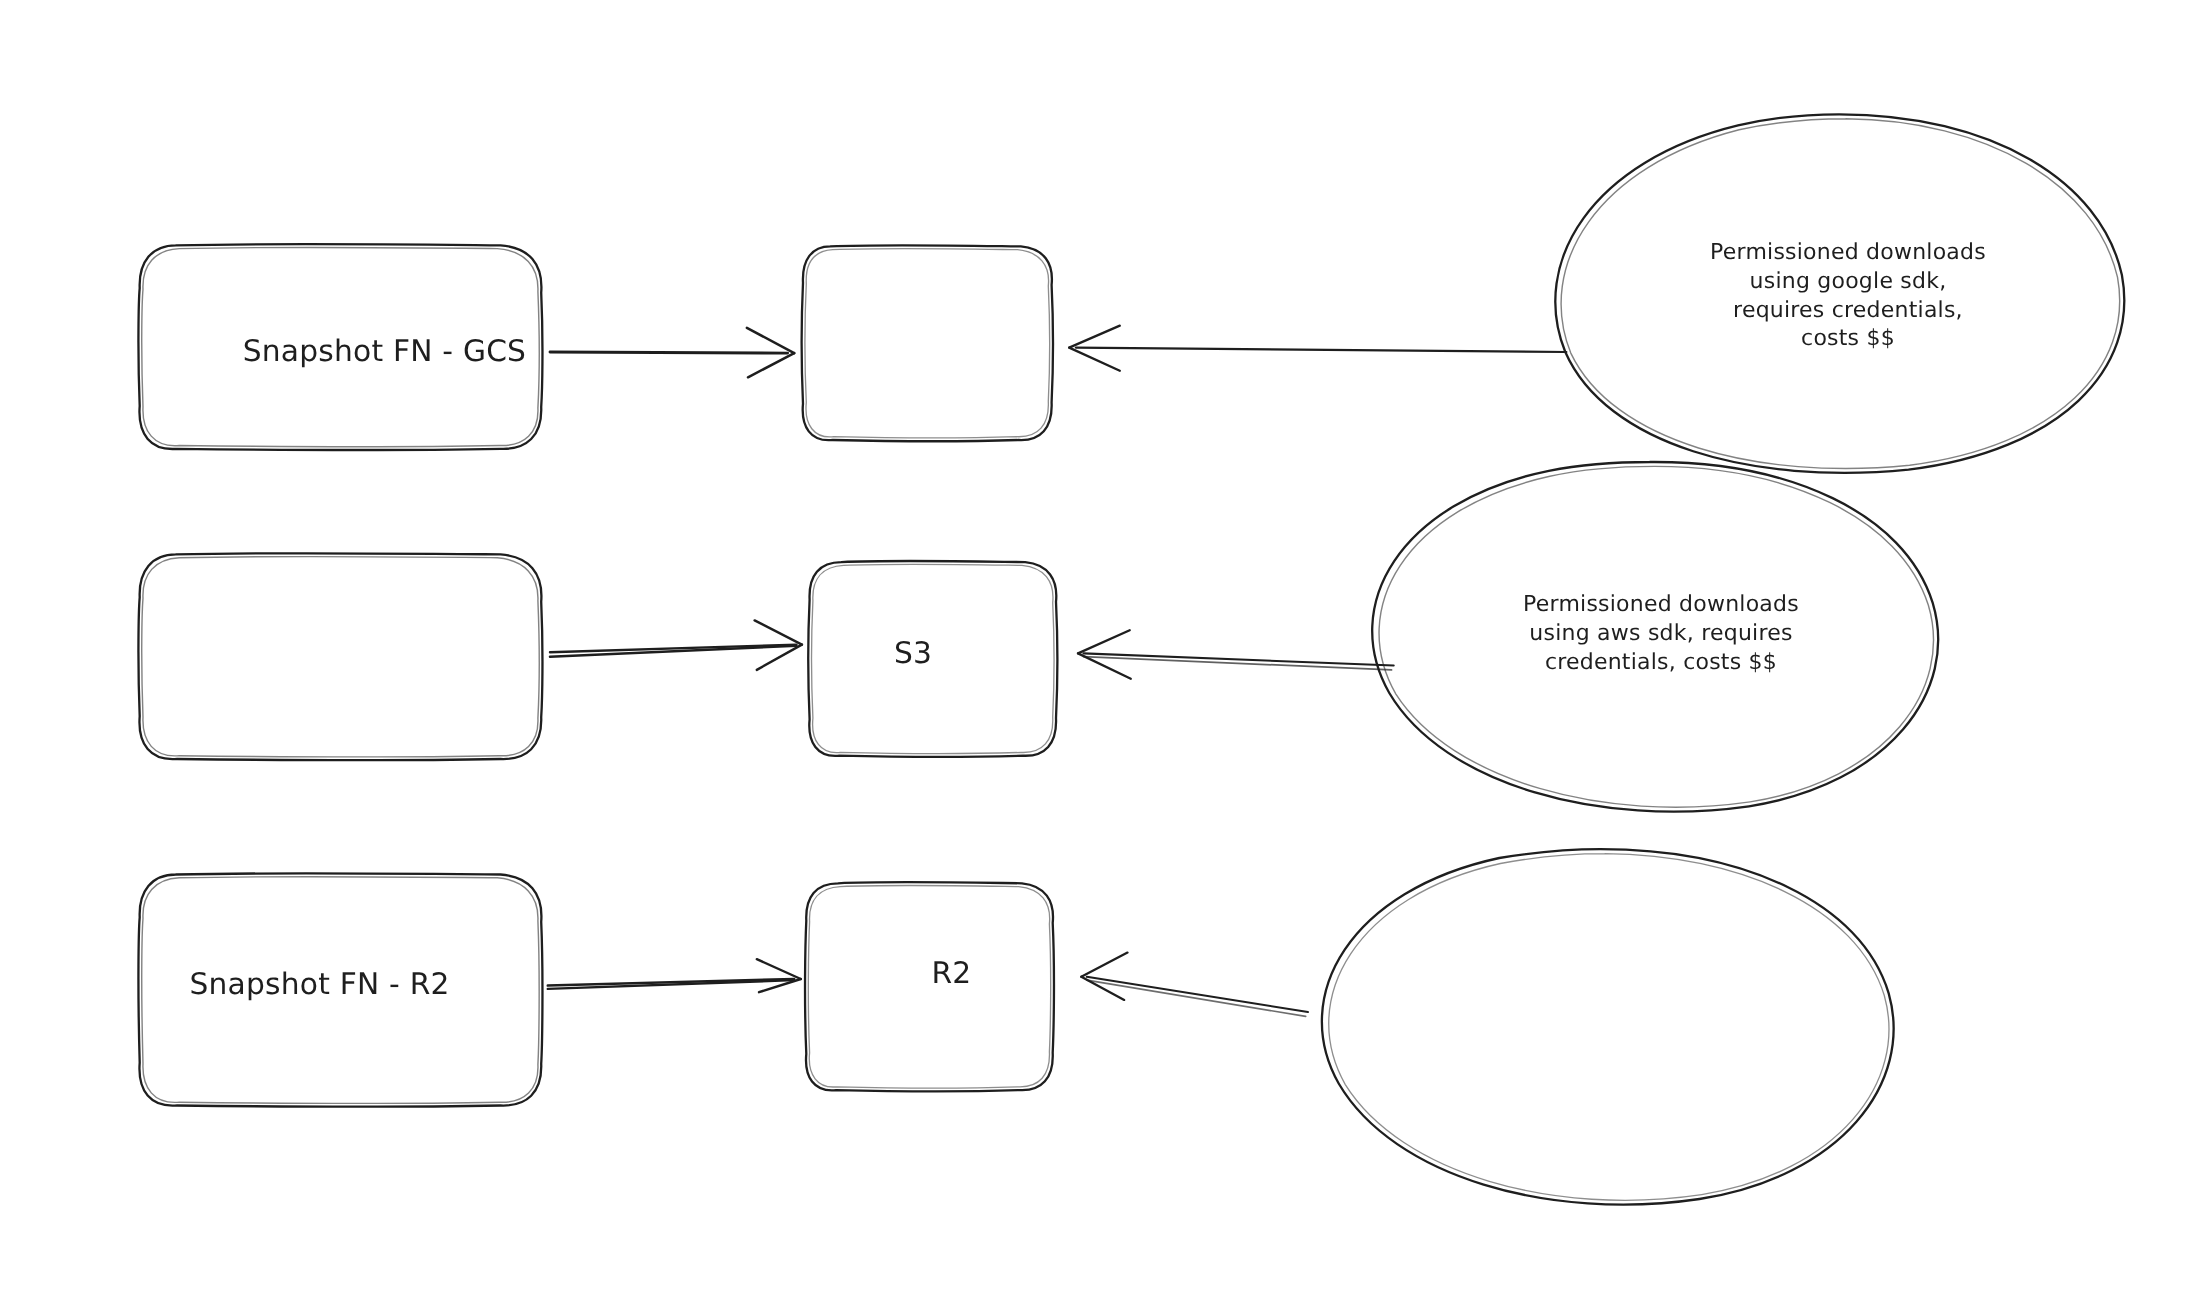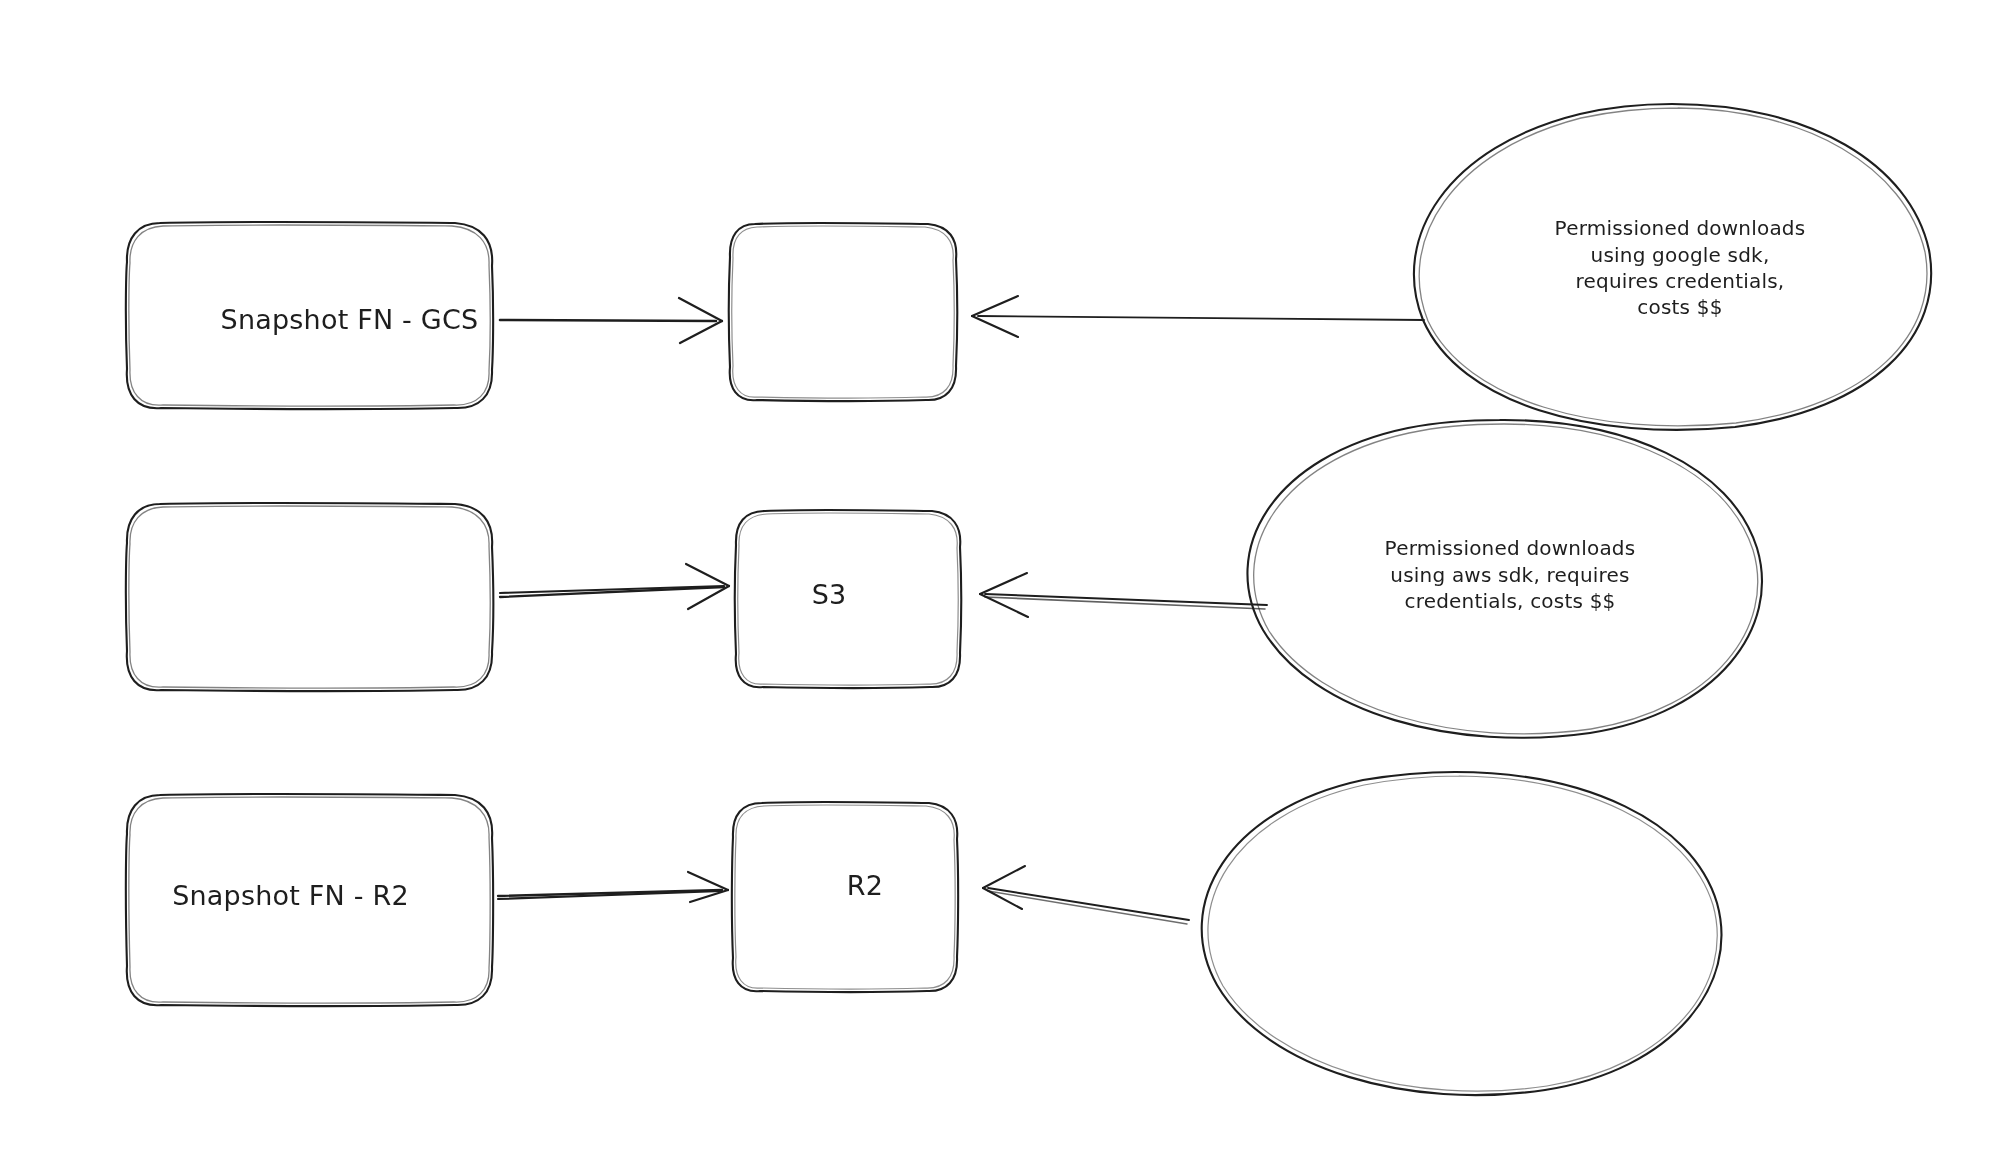--- a/index.html
+++ b/index.html
@@ -259,21 +259,21 @@
 
   <div class="label node-label" style="left:127px; top:290px; width:365px; height:60px;margin-left:40px;">Snapshot FN - GCS</div>
 
 
   <div class="label note-label" style="left:1430px; top:183px; width:500px; height:170px;">Permissioned downloads
 using google sdk,
 requires credentials,
 costs $$</div>
 
 
-  <div class="label node-label" style="left:700px; top:565px; width:188px; height:60px;padding-left:35px;">S3</div>
+  <div class="label node-label" style="left:736px; top:565px; width:188px; height:60px;">S3</div>
 
   <div class="label note-label" style="left:1270px; top:510px; width:480px; height:130px;">Permissioned downloads
 using aws sdk, requires
 credentials, costs $$</div>
 
   <div class="label node-label" style="left:127px; top:866px; width:327px; height:60px;">Snapshot FN - R2</div>
 
   <div class="label node-label" style="left:733px; top:856px; width:264px; height:60px;">R2</div>
 
 

